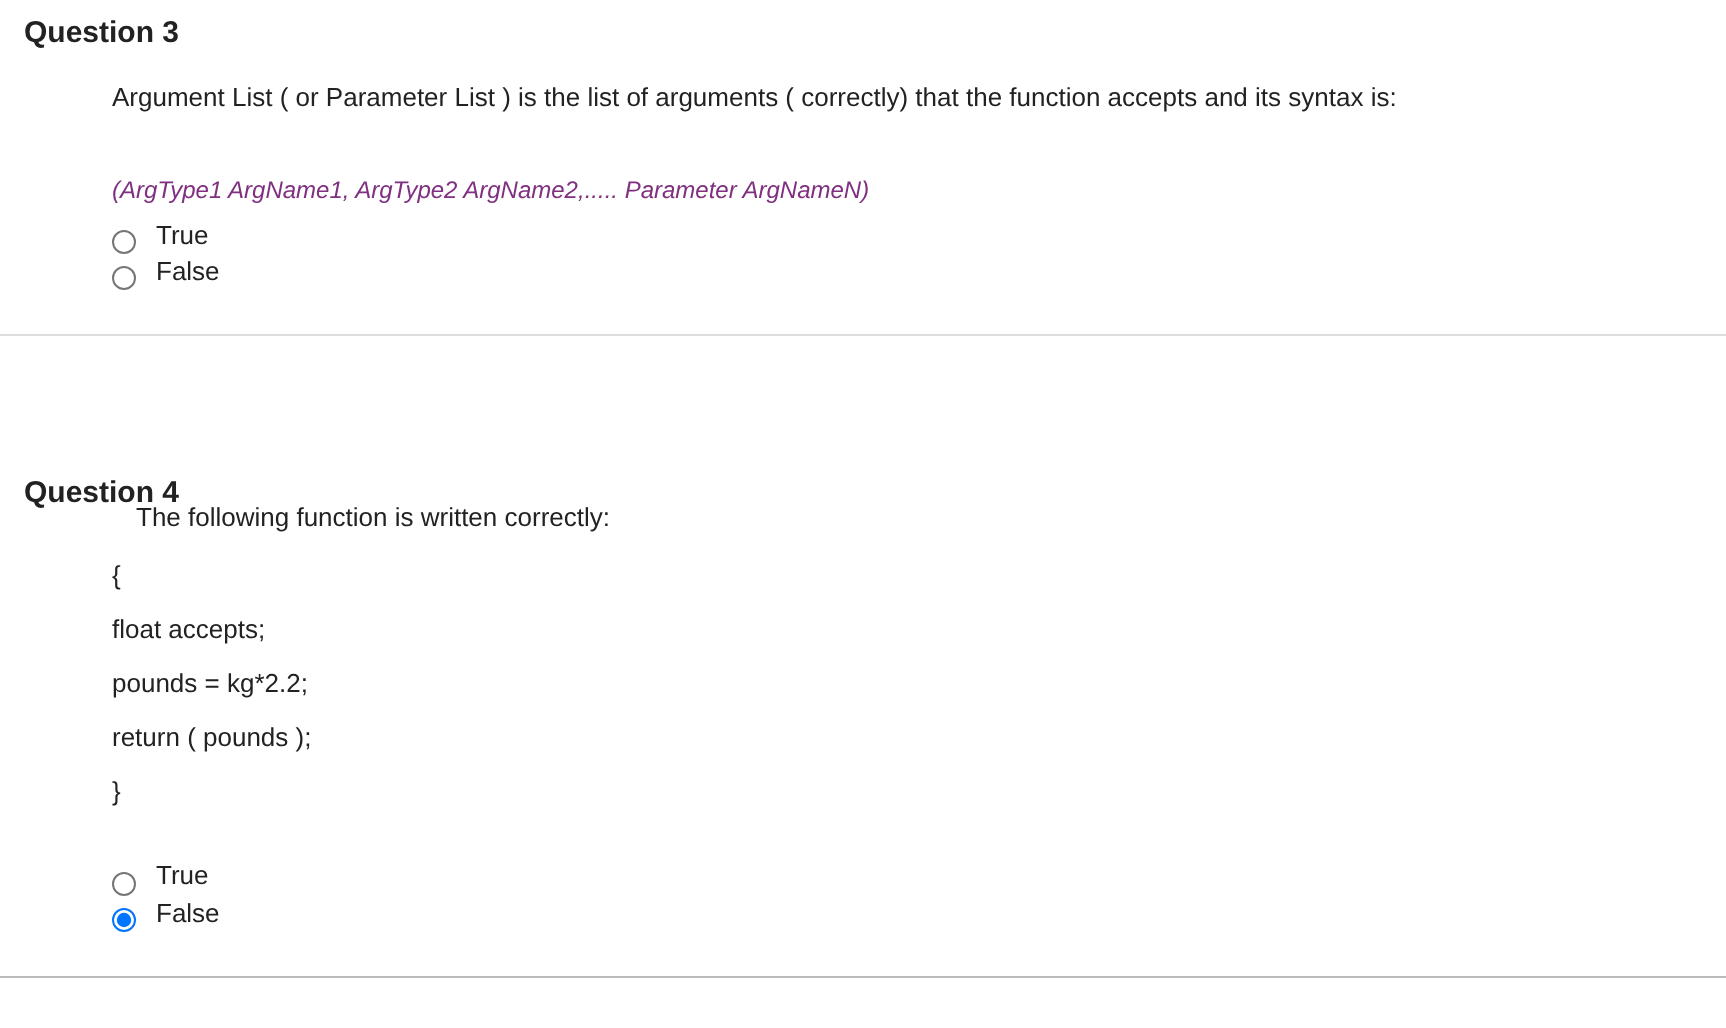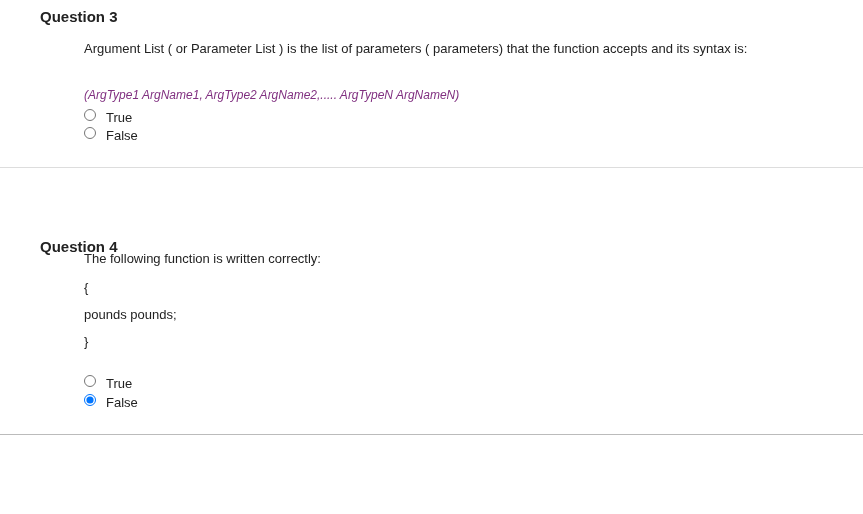--- a/index.html
+++ b/index.html
@@ -5,21 +5,21 @@
     * { box-sizing: border-box; }
     body {
       font-family: Arial, Helvetica, sans-serif;
       font-size: 13px;
       color: #222;
       margin: 0;
       padding: 0;
       background: #fff;
     }
     .question-block {
-      padding: 8px 28px 16px 40px;
+      padding: 8px 28px 16px 12px;
     }
     .question-title {
       font-weight: bold;
       font-size: 15px;
       margin-bottom: 14px;
     }
     .question-body {
       margin-left: 44px;
       line-height: 1.6;
     }
@@ -28,70 +28,72 @@
       color: #803080;
       font-style: italic;
       font-size: 12px;
       margin-bottom: 4px;
     }
     .options {
       margin-top: 2px;
     }
     .option-row {
       display: flex;
-      align-items: flex-start;
+      align-items: flex-end;
       gap: 6px;
       margin: 0;
       line-height: 1.4;
       font-size: 13px;
     }
     .code-line { margin: 0 0 12px 0; }
     hr.sep {
       border: none;
       border-top: 1px solid #ddd;
       margin: 6px 0 14px 0;
     }
     .q4-body { margin-left: 44px; }
-    .q4-prompt { margin-bottom: 14px; margin-top: -6px; }
+    .q4-prompt { margin-bottom: 14px; margin-top: -6px; margin-left: 12px; }
     .q4-title { margin-bottom: 2px; margin-top: 48px; }
     .page-bottom { border-top: 1px solid #bbb; margin-top: 6px; }
     input[type="radio"] {
       width: 12px; height: 12px;
       margin: 0 4px 0 0;
     }
   </style>
 </head>
 <body>
 
 <div class="question-block">
   <div class="question-title">Question 3</div>
   <div class="question-body">
-    <div class="prompt-line">Argument List ( or Parameter List ) is the list of parameters ( parameters) that the function accepts and its syntax is:</div>
-    <div class="syntax-line">(ArgType1 ArgName1, ArgType2 ArgName2,..... ArgTypeN ArgNameN)</div>
+    <div class="prompt-line">Argument List ( or Parameter List ) is the list of arguments ( correctly) that the function accepts and its syntax is:</div>
+    <div class="syntax-line">(ArgType1 ArgName1, ArgType2 ArgName2,..... Parameter ArgNameN)</div>
     <div class="options">
       <label class="option-row">
         <input type="radio" name="q3" style="">
         <span>True</span>
       </label>
       <label class="option-row">
         <input type="radio" name="q3" style="">
         <span>False</span>
       </label>
     </div>
   </div>
 </div>
 
 <hr class="sep">
 
 <div class="question-block">
   <div class="question-title q4-title">Question 4</div>
   <div class="q4-body">
     <div class="q4-prompt">The following function is written correctly:</div>
     <div class="code-line">{</div>
-    <div class="code-line">pounds pounds;</div>
+    <div class="code-line">float accepts;</div>
+    <div class="code-line">pounds = kg*2.2;</div>
+    <div class="code-line">return ( pounds );</div>
     <div class="code-line" style="margin-bottom:26px">}</div>
     <div class="options">
       <label class="option-row">
         <input type="radio" name="q4" style="">
         <span>True</span>
       </label>
       <label class="option-row">
         <input type="radio" name="q4" checked="" style="">
         <span>False</span>
       </label>

